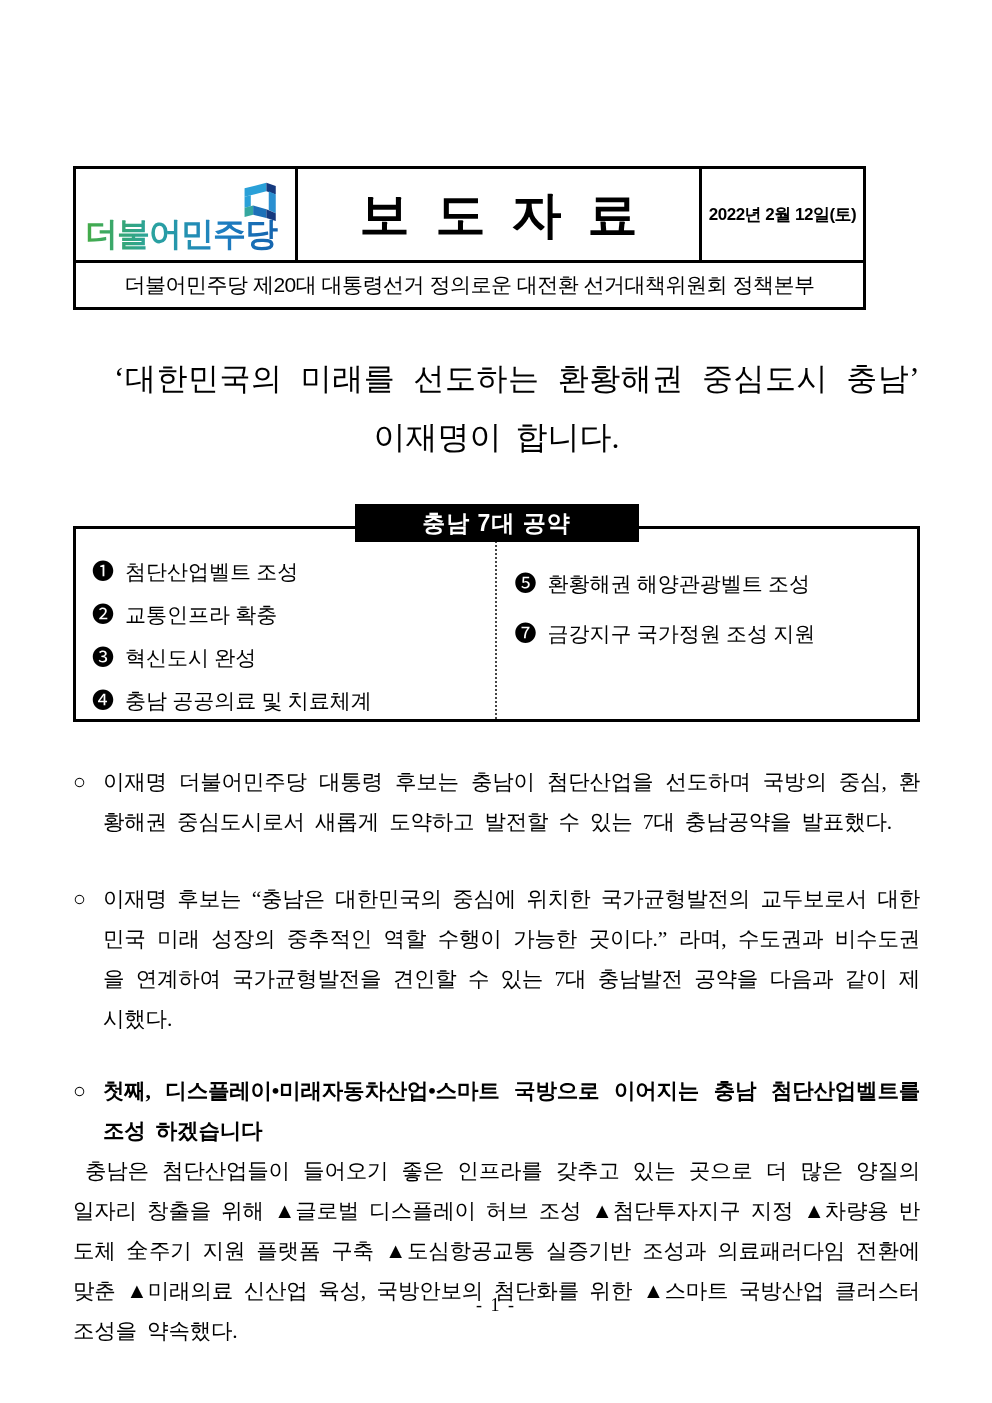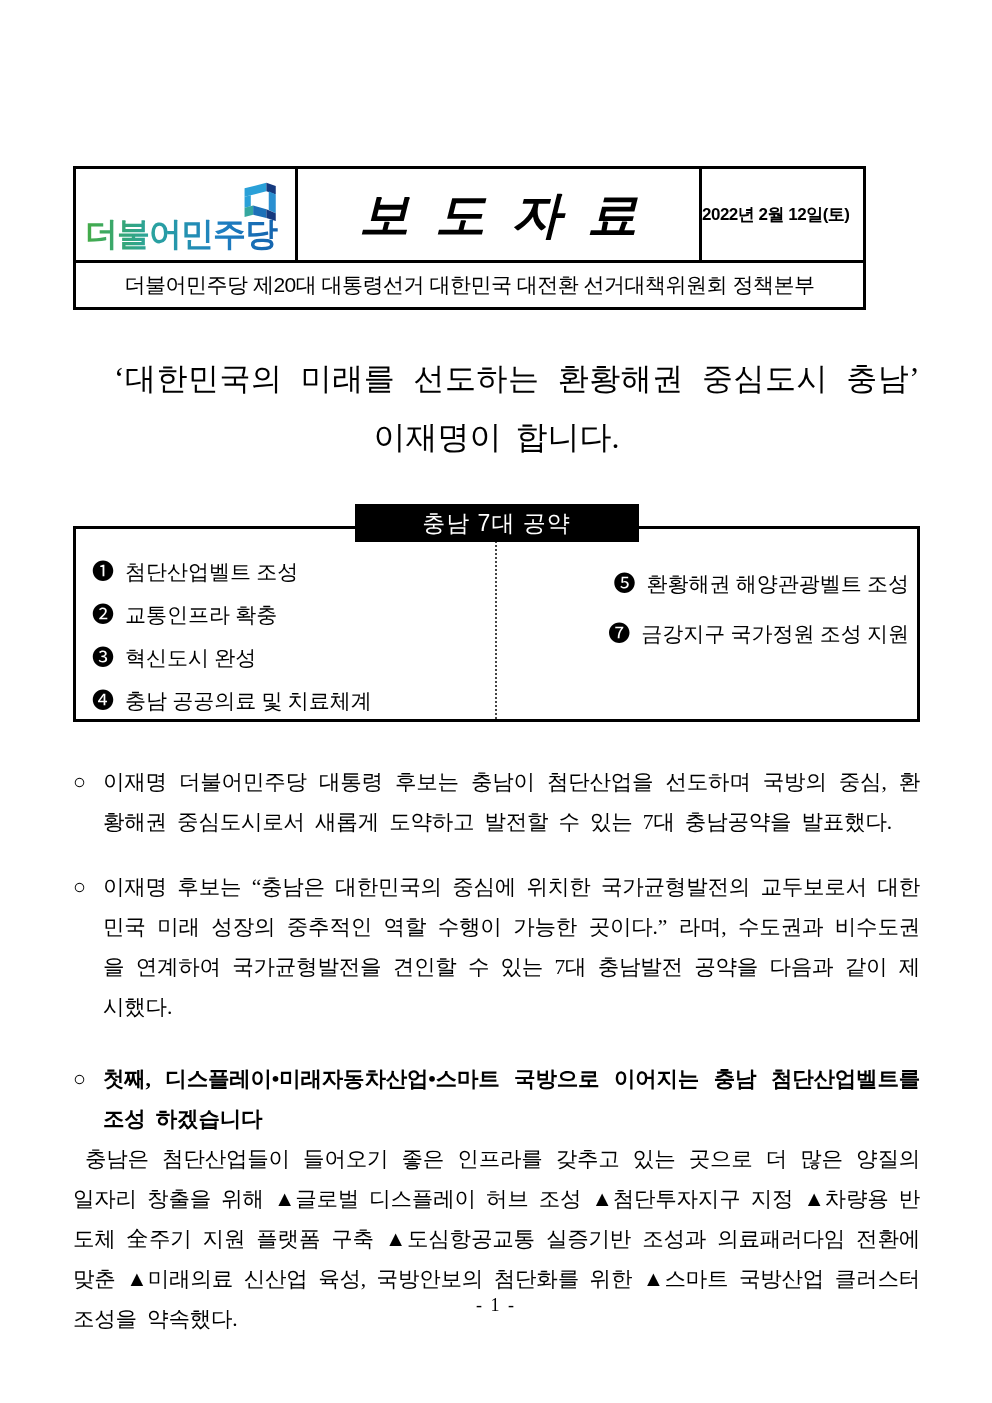--- a/index.html
+++ b/index.html
@@ -22,24 +22,24 @@
   .hdr-logo-cell {
     width: 222px; border-right: 3px solid #000;
     display: flex; align-items: center; justify-content: center;
     padding-top: 4px;
   }
   .hdr-title-cell {
     flex: 1; display: flex; align-items: center; justify-content: center;
     font-family: "Liberation Sans", "DejaVu Sans", sans-serif;
     font-weight: 900; font-size: 50px; line-height: 1;
   }
-  .hdr-title-cell span { letter-spacing: 26px; margin-right: -26px; font-style: italic; }
+  .hdr-title-cell span { letter-spacing: 26px; margin-right: -26px; }
   .hdr-date-cell {
     width: 164px; border-left: 3px solid #000;
-    display: flex; align-items: center; 
+    display: flex; align-items: center; justify-content: center;
     font-family: "Liberation Sans", "DejaVu Sans", sans-serif;
     font-weight: 700; font-size: 17px; letter-spacing: -0.5px;
   }
   .hdr-row2 {
     border-top: 3px solid #000; height: 47px;
     display: flex; align-items: center; justify-content: center;
     font-family: "Liberation Sans", "DejaVu Sans", sans-serif;
     font-size: 21px; letter-spacing: -0.5px;
   }
 
@@ -48,41 +48,41 @@
   .title-line1 { font-size: 31px; word-spacing: 10px; letter-spacing: 0.5px; text-align: right; }
   .title-line2 { font-size: 32px; margin-top: 16px; word-spacing: 6px; }
 
   
   .pledge-section { position: relative; width: 847px; margin-top: 66px; }
   .pledge-heading {
     position: absolute; top: -22px; left: 50%; transform: translateX(-50%);
     width: 284px; height: 38px; background: #000; color: #fff; z-index: 2;
     display: flex; align-items: center; justify-content: center;
     font-family: "Liberation Sans", "DejaVu Sans", sans-serif;
-    font-weight: 400; font-size: 23px; letter-spacing: 1px;
+    font-weight: 700; font-size: 23px; letter-spacing: 1px;
   }
   .pledge-table { display: flex; border: 3px solid #000; height: 196px; background: #fff; }
   .pledge-col { flex: 1; display: flex; flex-direction: column; }
   .pledge-col.left  { padding: 30px 8px 0 16px; }
-  .pledge-col.right { border-left: 2px dotted #444; padding: 42px 8px 0 18px; align-items: flex-end; }
+  .pledge-col.right { border-left: 2px dotted #444; padding: 42px 8px 0 18px; }
   .pledge-item { font-size: 21px; line-height: 26px; white-space: nowrap; }
   .pledge-col.left  .pledge-item { margin-bottom: 17px; }
   .pledge-col.right .pledge-item { margin-bottom: 24px; }
   .pnum { font-size: 22px; margin-right: 11px; }
 
   
   .body-text { width: 847px; }
   .para {
     font-size: 21.5px; line-height: 40px;
     text-align: justify; word-break: break-all; word-spacing: 5px;
     padding-left: 30px; letter-spacing: -0.2px;
   }
   .para .marker { display: inline-block; width: 30px; margin-left: -30px; font-weight: normal; }
   .para.p1 { margin-top: 40px; }
-  .para.p2 { margin-top: 25px; }
+  .para.p2 { margin-top: 37px; }
   .para.p3 { margin-top: 32px; }
   .para.p3 .ptxt { font-weight: bold; }
   .para.p4 { margin-top: 0; padding-left: 0; text-indent: 12px; }
 
   
   .page-number {
     position: absolute; left: 0; right: 0; top: 1295;
     top: 1295px; text-align: center; font-size: 18px; letter-spacing: 2px;
   }
 </style>
@@ -116,21 +116,21 @@
         </svg>
       </div>
       <div class="hdr-title-cell">
         <span>보도자료</span>
       </div>
       <div class="hdr-date-cell">
         <span>2022년 2월 12일(토)</span>
       </div>
     </div>
     <div class="hdr-row2">
-      <span>더불어민주당 제20대 대통령선거 대한민국 대전환 선거대책위원회 정책본부</span>
+      <span>더불어민주당 제20대 대통령선거 정의로운 대전환 선거대책위원회 정책본부</span>
     </div>
   </div>
 
   <div class="title-block">
     <div class="title-line1">‘대한민국의 미래를 선도하는 환황해권 중심도시 충남’</div>
     <div class="title-line2">이재명이 합니다.</div>
   </div>
 
   <div class="pledge-section">
     <div class="pledge-heading">충남 7대 공약</div>

